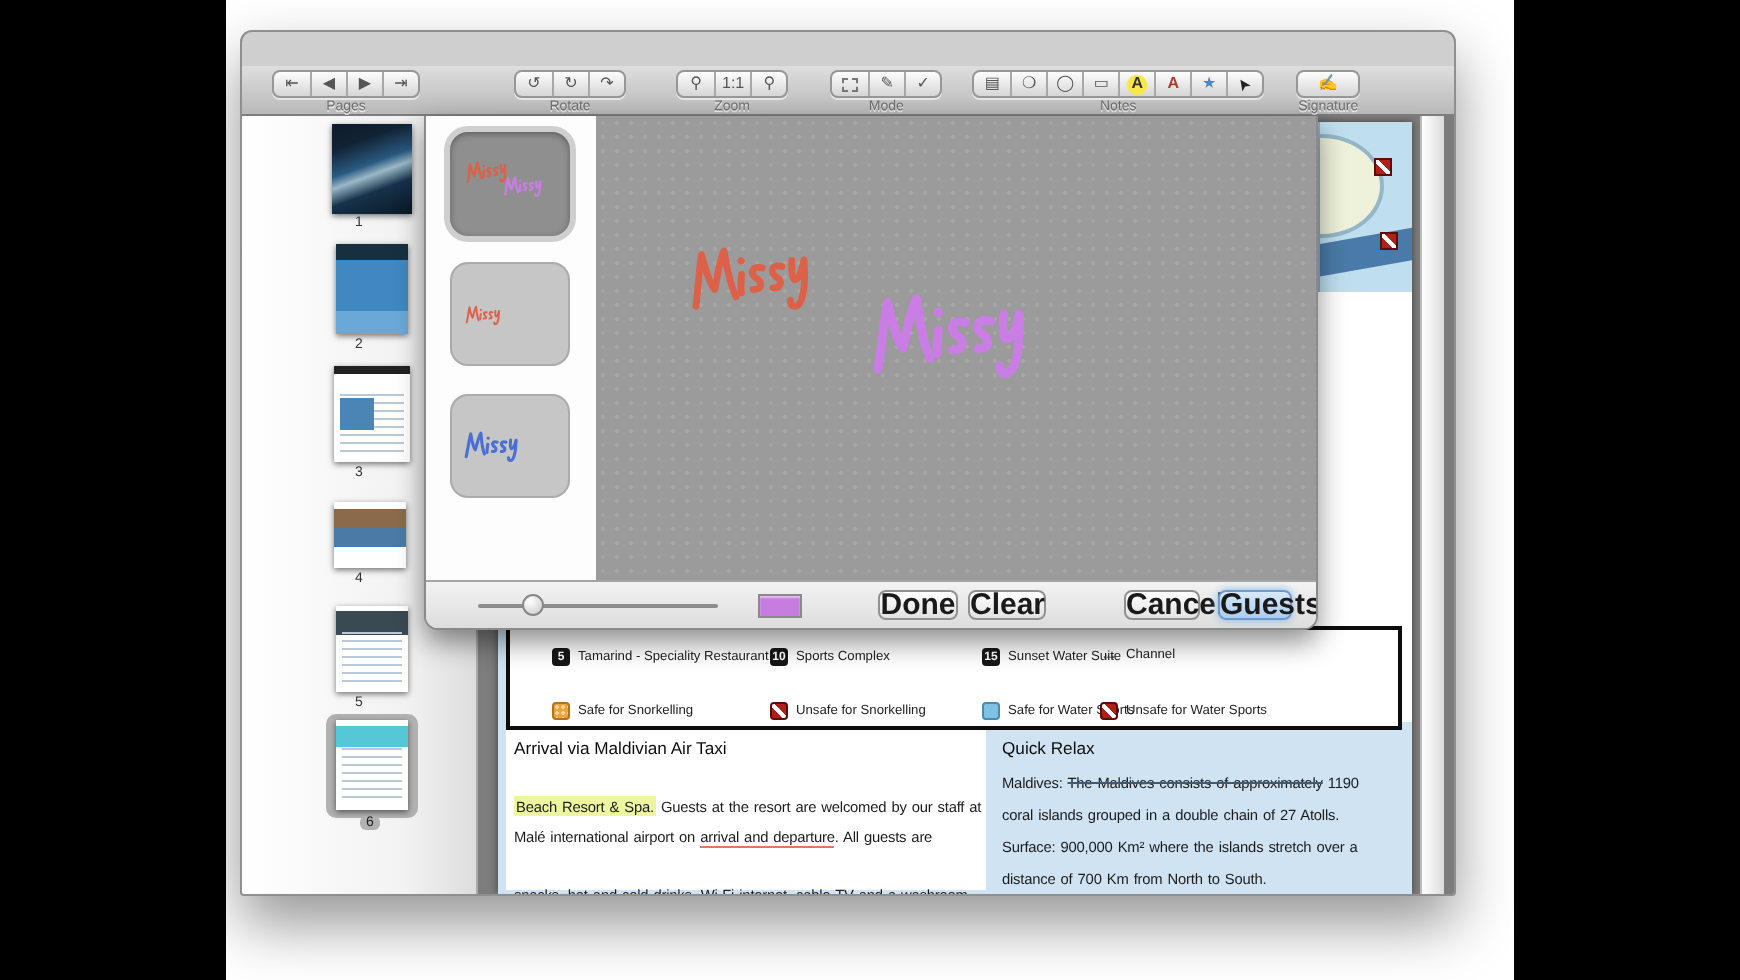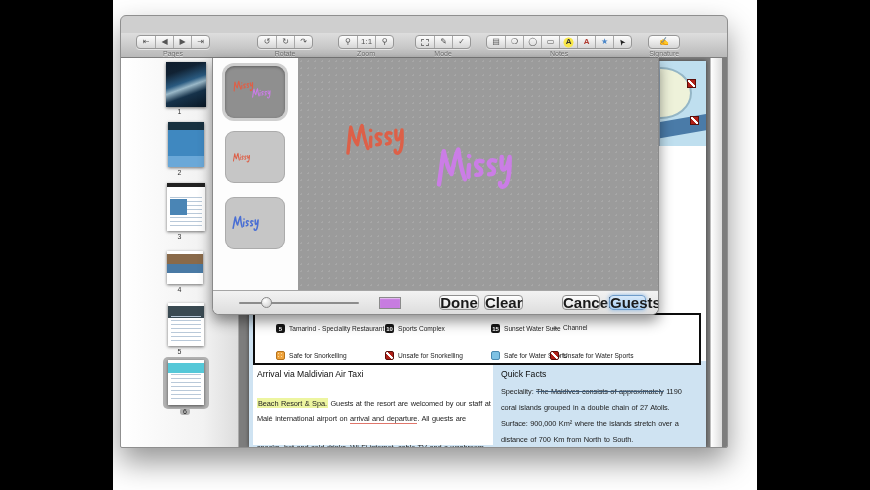--- a/index.html
+++ b/index.html
@@ -262,22 +262,22 @@
               <div class="sicon bad"></div>
               <div class="llabel">Unsafe for Water Sports</div>
             </div>
           </div>
 
           <div class="pdfhead" style="left:8px;top:308px">Arrival via Maldivian Air Taxi</div>
           <div class="pdfline" style="left:8px;top:338px"><span class="hl">Beach Resort &amp; Spa.</span><span> Guests at the resort are welcomed by our staff at</span></div>
           <div class="pdfline" style="left:8px;top:353px"><span>Malé international airport on </span><span class="redul">arrival and departure</span><span>. All guests are</span></div>
           <div class="pdfline" style="left:8px;top:382px">snacks, hot and cold drinks, Wi-Fi internet, cable TV and a washroom</div>
 
-          <div class="pdfhead" style="left:252px;top:308px">Quick Facts</div>
-          <div class="pdfline" style="left:252px;top:326px"><span>Speciality: </span><span class="strike">The Maldives consists of approximately</span><span> 1190</span></div>
+          <div class="pdfhead" style="left:252px;top:308px">Quick Relax</div>
+          <div class="pdfline" style="left:252px;top:326px"><span>Maldives: </span><span class="strike">The Maldives consists of approximately</span><span> 1190</span></div>
           <div class="pdfline" style="left:252px;top:342px">coral islands grouped in a double chain of 27 Atolls.</div>
           <div class="pdfline" style="left:252px;top:358px">Surface: 900,000 Km² where the islands stretch over a</div>
           <div class="pdfline" style="left:252px;top:374px">distance of 700 Km from North to South.</div>
         </div>
         <div id="scrollstrip"></div>
       </div>
 
       <div id="sigpanel">
         <div id="sigthumbs">
           <div class="sthumb sel" style="top:8px">

